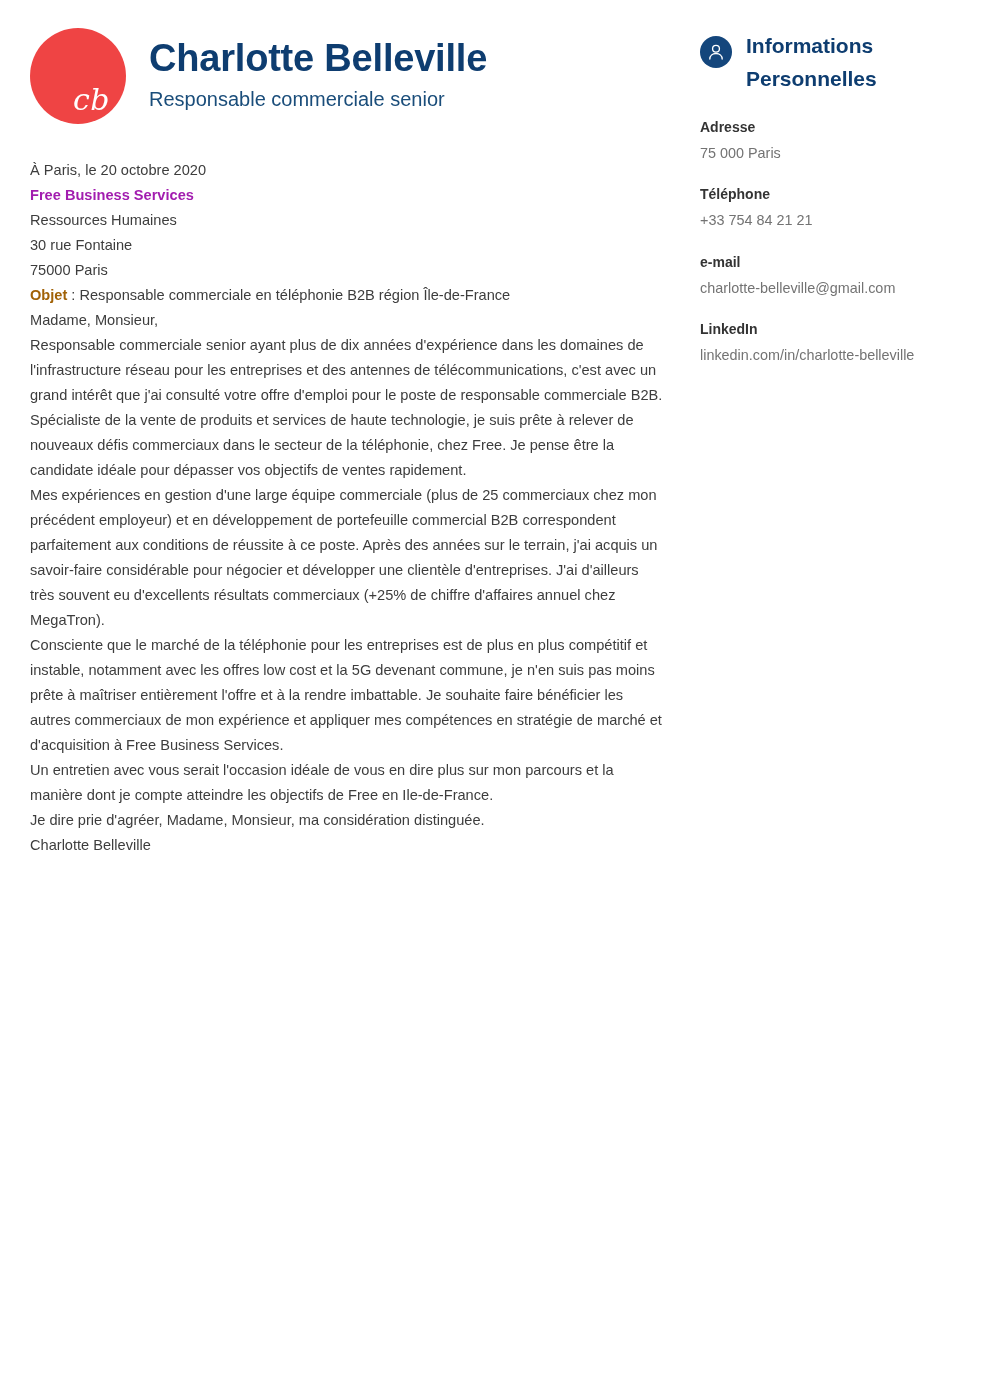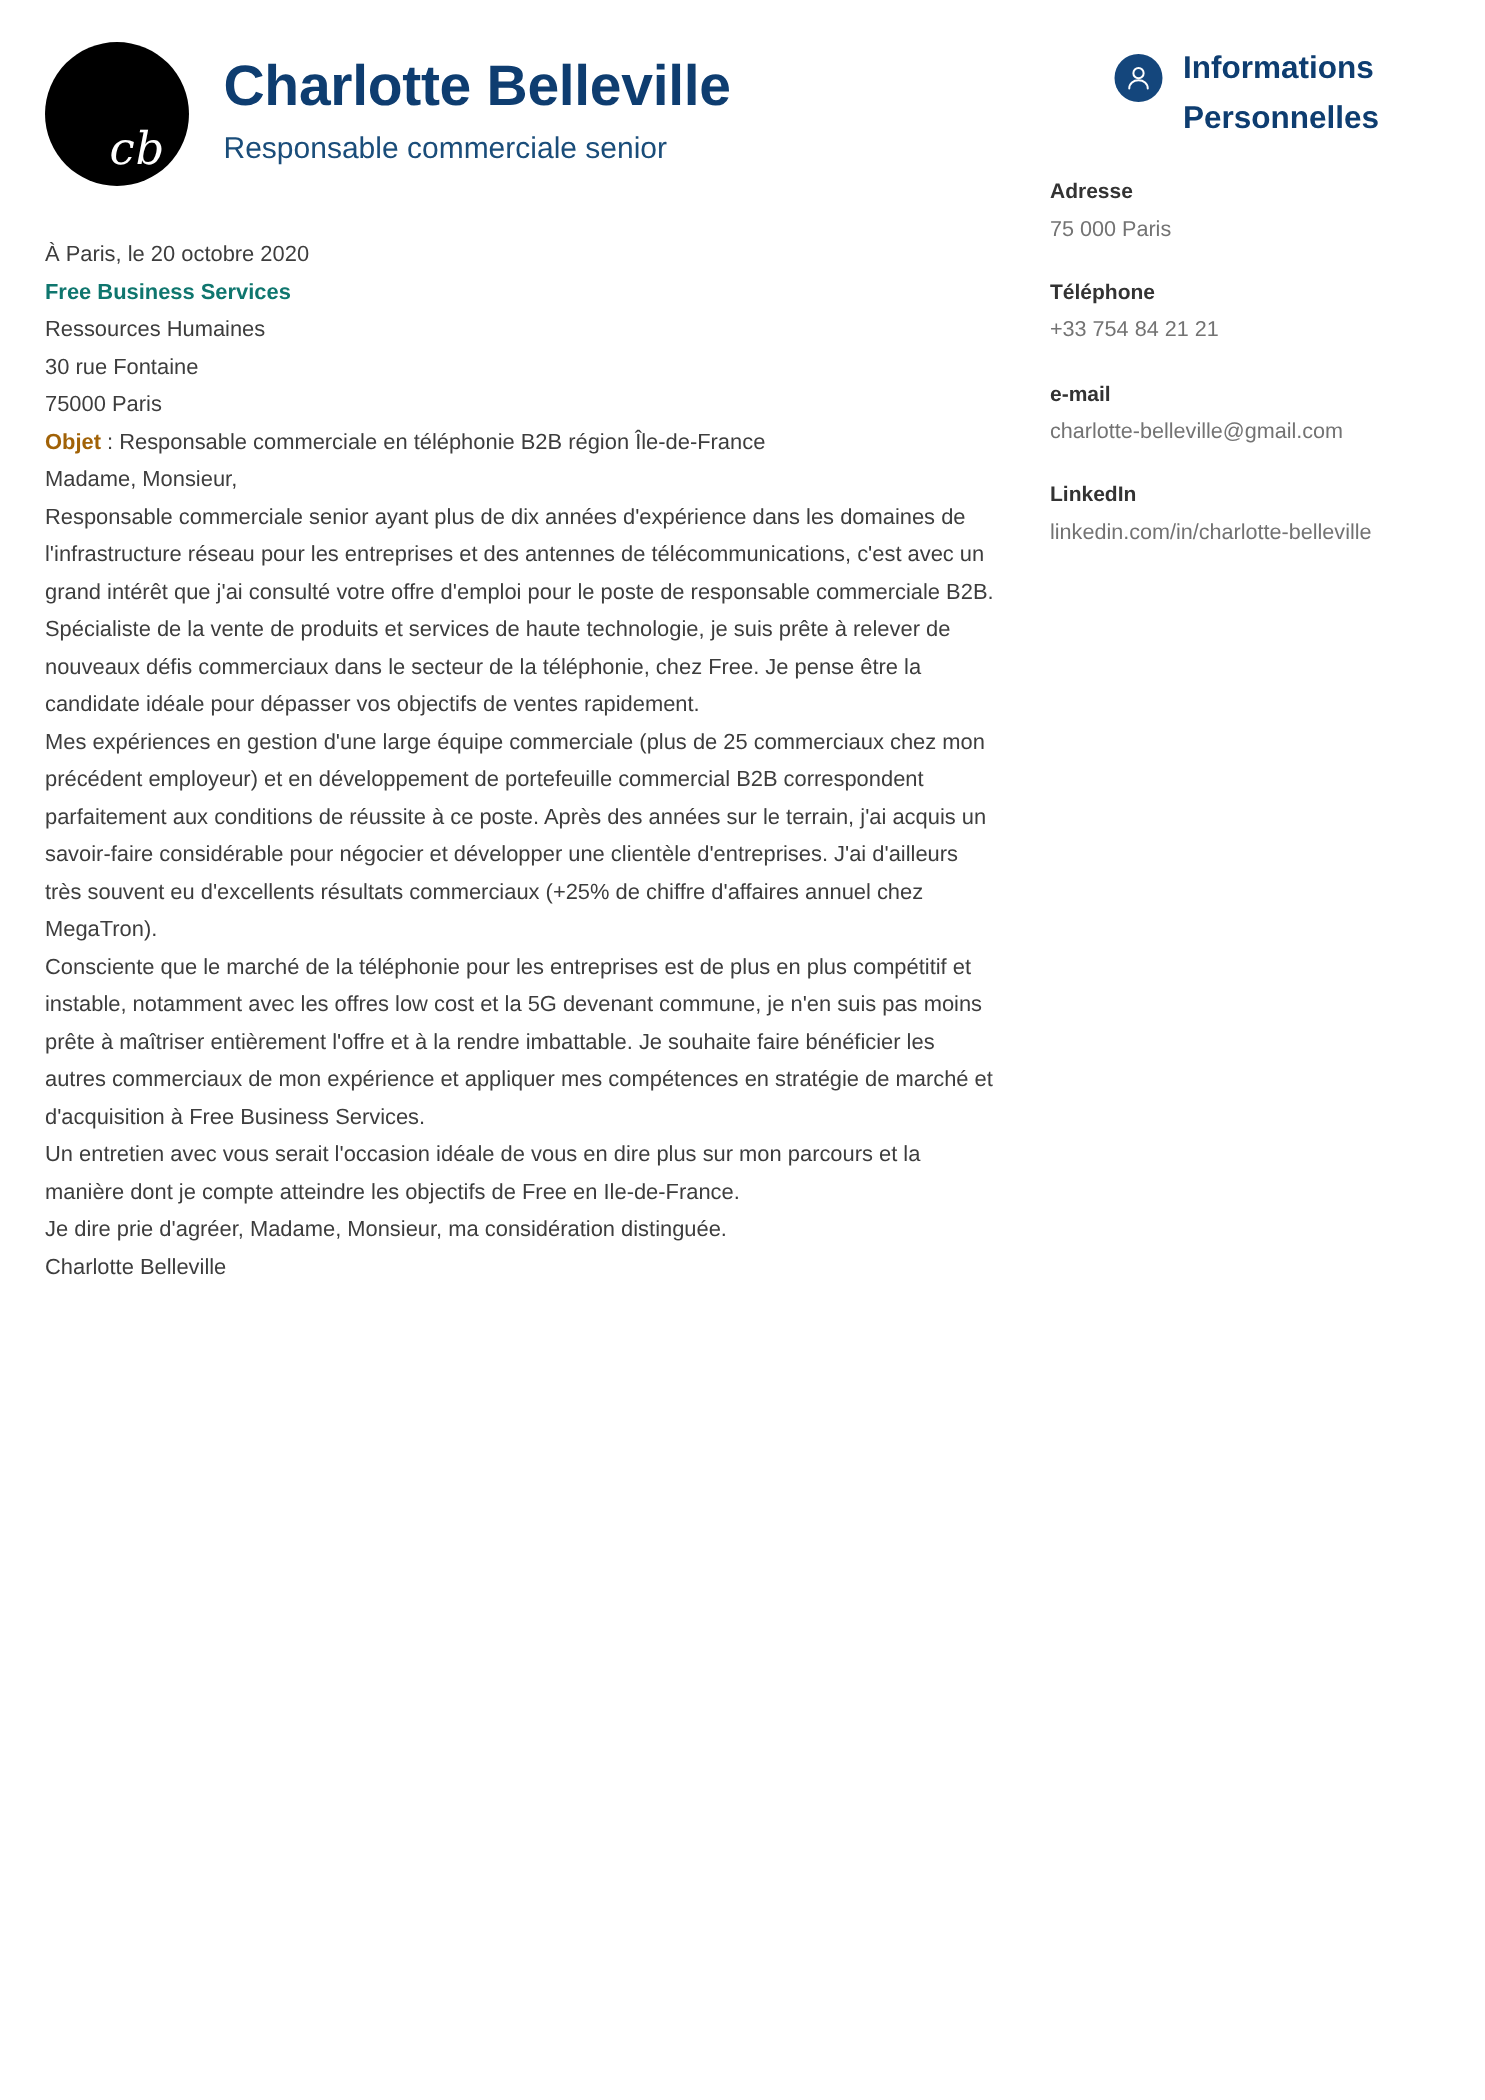--- a/index.html
+++ b/index.html
@@ -31,21 +31,21 @@
     position: absolute;
     left: 30px;
     top: 28px;
     display: flex;
     align-items: center;
   }
   .monogram {
     width: 96px;
     height: 96px;
     border-radius: 50%;
-    background: #000000;
+    background: #ef4444;
     position: relative;
     flex: 0 0 auto;
   }
   .monogram-text {
     position: absolute;
     right: 16px;
     bottom: 9px;
     color: #ffffff;
     font-family: "DejaVu Serif", serif;
     font-style: italic;
@@ -87,21 +87,21 @@
     margin: 0;
   }
   .date-line {
     margin-bottom: 47px;
   }
   .recipient {
     margin-bottom: 0;
   }
   .recipient .org {
     font-weight: bold;
-    color: #0f766e;
+    color: #a21caf;
   }
   .subject {
     margin-top: 55px;
   }
   .subject .label {
     font-weight: bold;
     color: #a16207;
   }
   .salutation {
     margin-top: 30px;
@@ -116,21 +116,20 @@
   
   .sidebar {
     position: absolute;
     left: 700px;
     top: 30px;
     width: 262px;
   }
   .sidebar-head {
     display: flex;
     align-items: flex-start;
-    justify-content: center;
   }
   .person-badge {
     width: 32px;
     height: 32px;
     border-radius: 50%;
     background: #14467c;
     flex: 0 0 auto;
     margin-top: 6px;
     display: flex;
     align-items: center;

